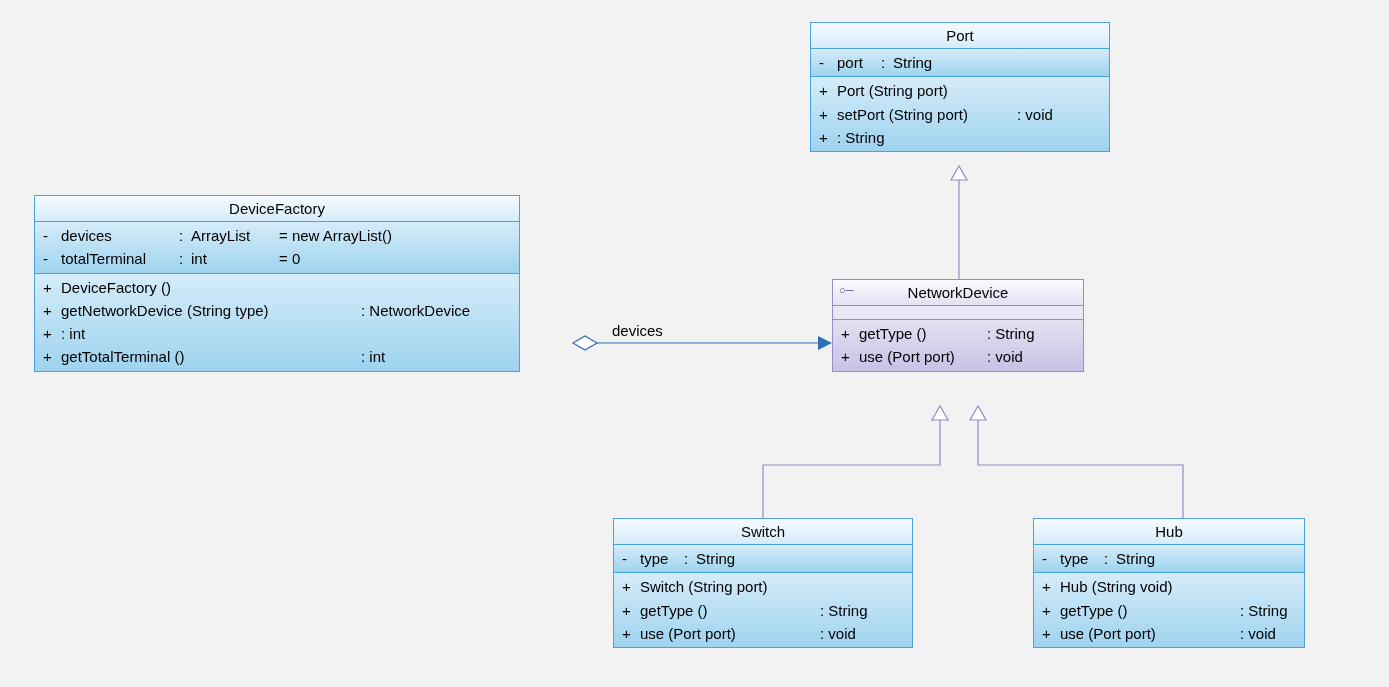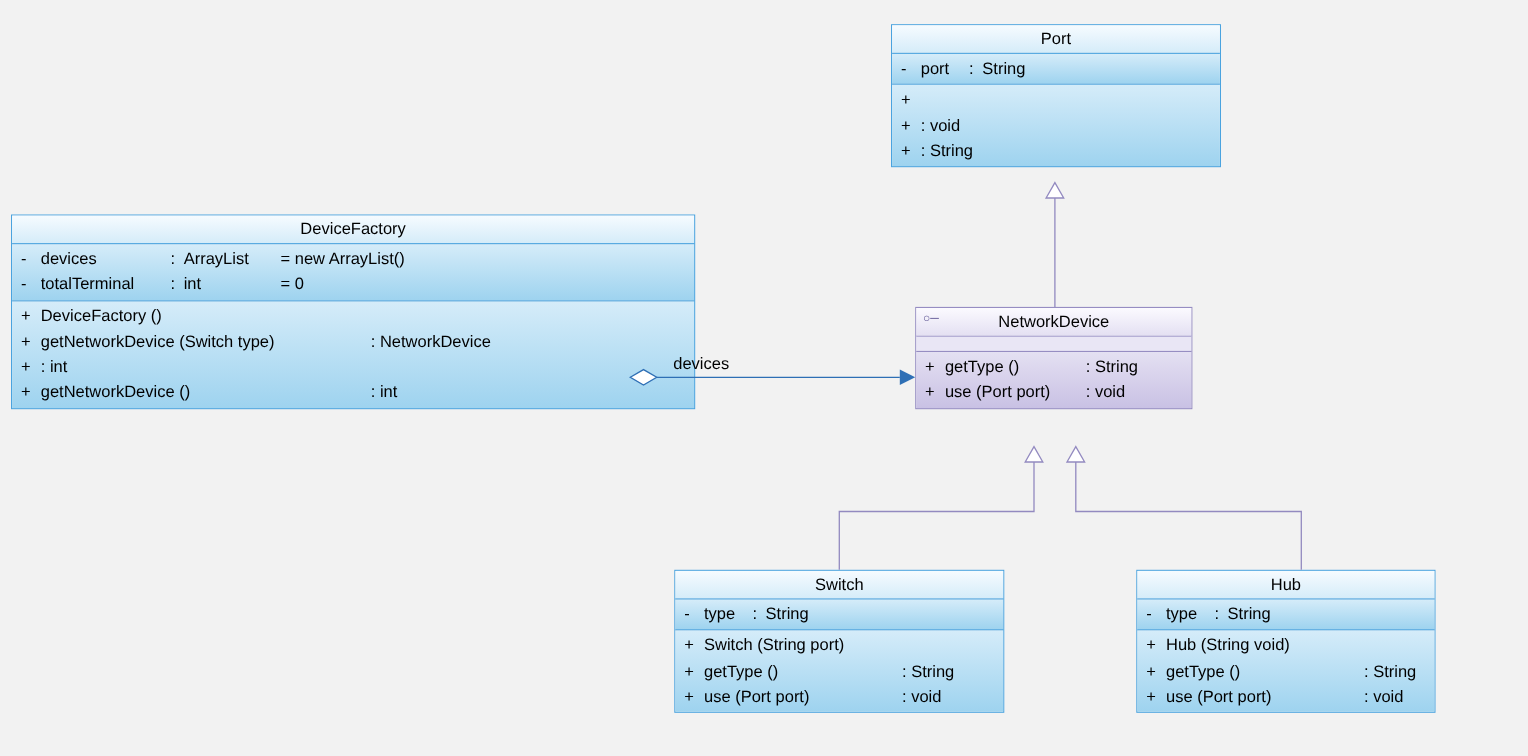--- a/index.html
+++ b/index.html
@@ -25,37 +25,37 @@
 </style>
 </head>
 <body>
 
 <div class="uml-class blue" style="left:810px;top:22px;width:300px">
   <div class="section title">Port</div>
   <div class="section body">
     <div class="row"><span class="c" style="width:18px">-</span><span class="c" style="width:44px">port</span><span class="c" style="width:12px">: </span><span class="c">String</span></div>
   </div>
   <div class="section body">
-    <div class="row"><span class="c" style="width:18px">+</span></div>
-    <div class="row"><span class="c" style="width:18px">+</span><span class="c">: </span><span class="c">void</span></div>
+    <div class="row"><span class="c" style="width:18px">+</span><span class="c" style="width:180px">Port (String port)</span></div>
+    <div class="row"><span class="c" style="width:18px">+</span><span class="c" style="width:180px">setPort (String port)</span><span class="c">: </span><span class="c">void</span></div>
     <div class="row"><span class="c" style="width:18px">+</span><span class="c">: </span><span class="c">String</span></div>
   </div>
 </div>
 
-<div class="uml-class blue" style="left:10px;top:195px;width:622px">
+<div class="uml-class blue" style="left:34px;top:195px;width:486px">
   <div class="section title">DeviceFactory</div>
   <div class="section body">
     <div class="row"><span class="c" style="width:18px">-</span><span class="c" style="width:118px">devices</span><span class="c" style="width:12px">: </span><span class="c" style="width:88px">ArrayList</span><span class="c">= new ArrayList()</span></div>
     <div class="row"><span class="c" style="width:18px">-</span><span class="c" style="width:118px">totalTerminal</span><span class="c" style="width:12px">: </span><span class="c" style="width:88px">int</span><span class="c">= 0</span></div>
   </div>
   <div class="section body">
     <div class="row"><span class="c" style="width:18px">+</span><span class="c" style="width:300px">DeviceFactory ()</span></div>
-    <div class="row"><span class="c" style="width:18px">+</span><span class="c" style="width:300px">getNetworkDevice (Switch type)</span><span class="c">: </span><span class="c">NetworkDevice</span></div>
+    <div class="row"><span class="c" style="width:18px">+</span><span class="c" style="width:300px">getNetworkDevice (String type)</span><span class="c">: </span><span class="c">NetworkDevice</span></div>
     <div class="row"><span class="c" style="width:18px">+</span><span class="c">: </span><span class="c">int</span></div>
-    <div class="row"><span class="c" style="width:18px">+</span><span class="c" style="width:300px">getNetworkDevice ()</span><span class="c">: </span><span class="c">int</span></div>
+    <div class="row"><span class="c" style="width:18px">+</span><span class="c" style="width:300px">getTotalTerminal ()</span><span class="c">: </span><span class="c">int</span></div>
   </div>
 </div>
 
 <div class="uml-class purple" style="left:832px;top:279px;width:252px">
   <div class="section title" style="position:relative">
     <span class="interface-icon">○─</span>
     <span>NetworkDevice</span>
   </div>
   <div class="section empty"></div>
   <div class="section body">

